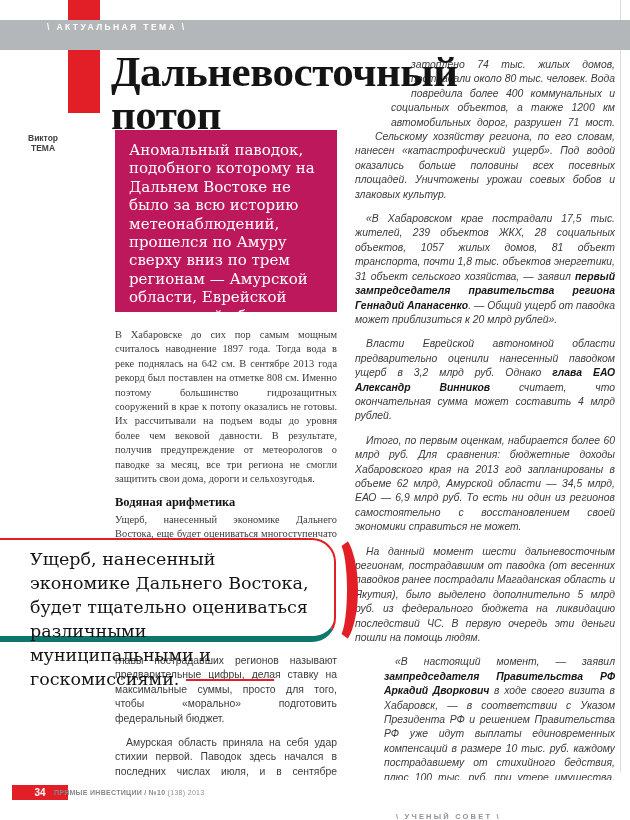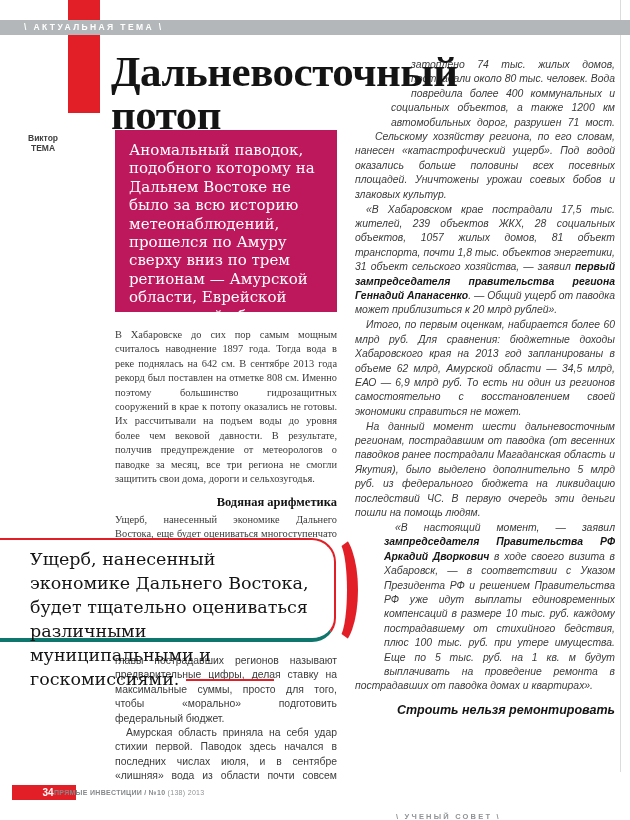--- a/index.html
+++ b/index.html
@@ -1,66 +1,66 @@
 <!DOCTYPE html>
 <html><head>
 <meta charset="utf-8">
 <style>
   html,body{margin:0;padding:0;background:#ffffff;}
   .page{position:relative;width:630px;height:820px;background:#fff;overflow:hidden;
         font-family:"Liberation Sans",sans-serif;color:#3b3b3b;}
 
   .red-bar{position:absolute;left:68px;top:0;width:32px;height:113px;background:#e21e26;z-index:1;}
-  .topic-banner{position:absolute;left:0;top:20px;width:630px;height:15px;background:#b3b7b9;z-index:2;
+  .topic-banner{position:absolute;left:0;top:20px;width:630px;height:30px;background:#b3b7b9;z-index:2;
         color:#fff;font-size:8.5px;font-weight:bold;letter-spacing:2.4px;line-height:15px;
-        padding-left:24px;box-sizing:border-box;}
+        padding-left:47px;box-sizing:border-box;}
 
   .title{position:absolute;left:111px;top:50px;width:420px;margin:0;z-index:3;
         font-family:Liberation Serif, serif;font-weight:600;
         font-size:43px;line-height:43px;color:#141414;letter-spacing:-0.5px;}
   .author{position:absolute;left:28px;top:133px;font-size:8.5px;font-weight:bold;
         line-height:10px;color:#3f3f3f;text-align:center;}
 
   .lead-box{position:absolute;left:115px;top:130px;width:222px;height:182px;box-sizing:border-box;
         background:#be185d;color:#fff;padding:11px 13px 10px 14px;
         font-family:"DejaVu Serif","Liberation Serif",serif;font-size:15px;line-height:18.4px;}
 
   .body-text{font-size:10.4px;line-height:14.4px;text-align:justify;}
   .body-text p{margin:0;}
-  .body-text p.ind{text-indent:11px;}
+  .body-text p.ind{text-indent:11px;margin-top:10px;}
   .body-text b{color:#161616;}
-  .sec-head{font-size:12.5px;font-weight:bold;color:#141414;margin:9px 0 3px;text-align:right;}
+  .sec-head{font-size:12.5px;font-weight:bold;color:#141414;margin:9px 0 3px;text-align:left;}
 
   .col-left-1{position:absolute;left:115px;top:328px;width:222px;height:210px;overflow:hidden;font-family:Liberation Serif, serif;}
   .col-left-2{position:absolute;left:115px;top:654px;width:222px;height:126px;overflow:hidden;}
   .col-right{position:absolute;left:355px;top:58px;width:260px;height:722px;overflow:hidden;font-style:italic;}
   .col-right p{margin:0 0 0.5px;}
 
   
   .sp{float:left;clear:left;}
   .sp1{width:56px;height:30px;}
   .sp2{width:36px;height:30px;}
   .sp3{width:20px;height:14px;}
   
   .crescent-spacer{float:left;clear:left;width:24px;height:104px;margin:46px 5px 0 0;}
 
   .pull-quote{position:absolute;left:0;top:538px;width:336px;height:104px;box-sizing:border-box;
-        border-top:2px solid #e21e26;border-right:2px solid #e21e26;border-bottom:4px solid #0f766e;
+        border-top:2px solid #e21e26;border-right:2px solid #e21e26;border-bottom:6px solid #0f766e;
         border-radius:0 24px 24px 0;background:#fff;z-index:2;
         font-family:"DejaVu Serif","Liberation Serif",serif;font-size:17.5px;line-height:24px;
         color:#141414;padding:7px 24px 0 30px;}
   .quote-dash{display:inline-block;width:88px;height:2px;background:#e21e26;
         vertical-align:4px;margin-left:7px;}
   .crescent{position:absolute;left:318px;top:534px;width:40px;height:112px;box-sizing:border-box;
         border:8px solid transparent;border-right:11px solid #e21e26;border-radius:50%;z-index:3;}
 
   .edge-line{position:absolute;left:620px;top:0;width:1px;height:772px;background:#dcdcdc;}
 
   .page-num{position:absolute;left:12px;top:785px;width:56px;height:15px;background:#e21e26;
-        color:#fff;font-size:10px;font-weight:bold;text-align:center;line-height:15px;padding-left:8px;}
+        color:#fff;font-size:10px;font-weight:bold;text-align:center;line-height:15px;}
   .footer-mag{position:absolute;left:54px;top:789px;font-size:7px;color:#909396;letter-spacing:0.3px;}
   .footer-mag b{color:#85888b;}
   .footer-right{position:absolute;left:396px;top:812px;font-size:7.5px;font-weight:bold;
         color:#909396;letter-spacing:2.2px;}
 </style>
 </head>
 <body>
 
 <div class="page">
 
@@ -92,20 +92,21 @@
     <p>главы пострадавших регионов называют предварительные цифры, делая ставку на максимальные суммы, просто для того, чтобы «морально» подготовить федеральный бюджет.</p>
     <p class="ind"><span>Амурская область приняла на себя удар стихии первой. Паводок здесь начался в последних числах июля, и в сентябре «лишняя» вода из области почти совсем ушла. Поэтому подсчеты амурчан в большей степени основаны на реальной оценке. </span></p>
   </div>
 
   <div class="col-right body-text">
     <div class="sp sp1"></div>
     <div class="sp sp2"></div>
     <div class="sp sp3"></div>
     <p>затоплено 74 тыс. жилых домов, пострадали около 80 тыс. человек. Вода повредила более 400 коммунальных и социальных объектов, а также 1200 км автомобильных дорог, разрушен 71 мост. Сельскому хозяйству региона, по его словам, нанесен «катастрофический ущерб». Под водой оказались больше половины всех посевных площадей. Уничтожены урожаи соевых бобов и злаковых культур.</p>
     <p class="ind"><span>«В Хабаровском крае пострадали 17,5 тыс. жителей, 239 объектов ЖКХ, 28 социальных объектов, 1057 жилых домов, 81 объект транспорта, почти 1,8 тыс. объектов энергетики, 31 объект сельского хозяйства, — заявил </span><b>первый зампредседателя правительства региона Геннадий Апанасенко</b><span>. — Общий ущерб от паводка может приблизиться к 20 млрд рублей».</span></p>
+    <p class="ind"><span>Власти Еврейской автономной области предварительно оценили нанесенный паводком ущерб в 3,2 млрд руб. Однако </span><b>глава ЕАО Александр Винников</b><span> считает, что окончательная сумма может составить 4 млрд рублей.</span></p>
     <p class="ind">Итого, по первым оценкам, набирается более 60 млрд руб. Для сравнения: бюджетные доходы Хабаровского края на 2013 год запланированы в объеме 62 млрд, Амурской области — 34,5 млрд, ЕАО — 6,9 млрд руб. То есть ни один из регионов самостоятельно с восстановлением своей экономики справиться не может.</p>
     <p class="ind">На данный момент шести дальневосточным регионам, пострадавшим от паводка (от весенних паводков ранее пострадали Магаданская область и Якутия), было выделено дополнительно 5 млрд руб. из федерального бюджета на ликвидацию последствий ЧС. В первую очередь эти деньги пошли на помощь людям.</p>
     <p class="ind"><span class="crescent-spacer"></span><span>«В настоящий момент, — заявил </span><b>зампредседателя Правительства РФ Аркадий Дворкович</b><span> в ходе своего визита в Хабаровск, — в соответствии с Указом Президента РФ и решением Правительства РФ уже идут выплаты единовременных компенсаций в размере 10 тыс. руб. каждому пострадавшему от стихийного бедствия, плюс 100 тыс. руб. при утере имущества. Еще по 5 тыс. руб. на 1 кв. м будут выплачивать на проведение ремонта в пострадавших от паводка домах и квартирах».</span></p>
     <h3 class="sec-head">Строить нельзя ремонтировать</h3>
 
   </div>
 
   <div class="edge-line"></div>
 
   <div class="page-num">34</div>

